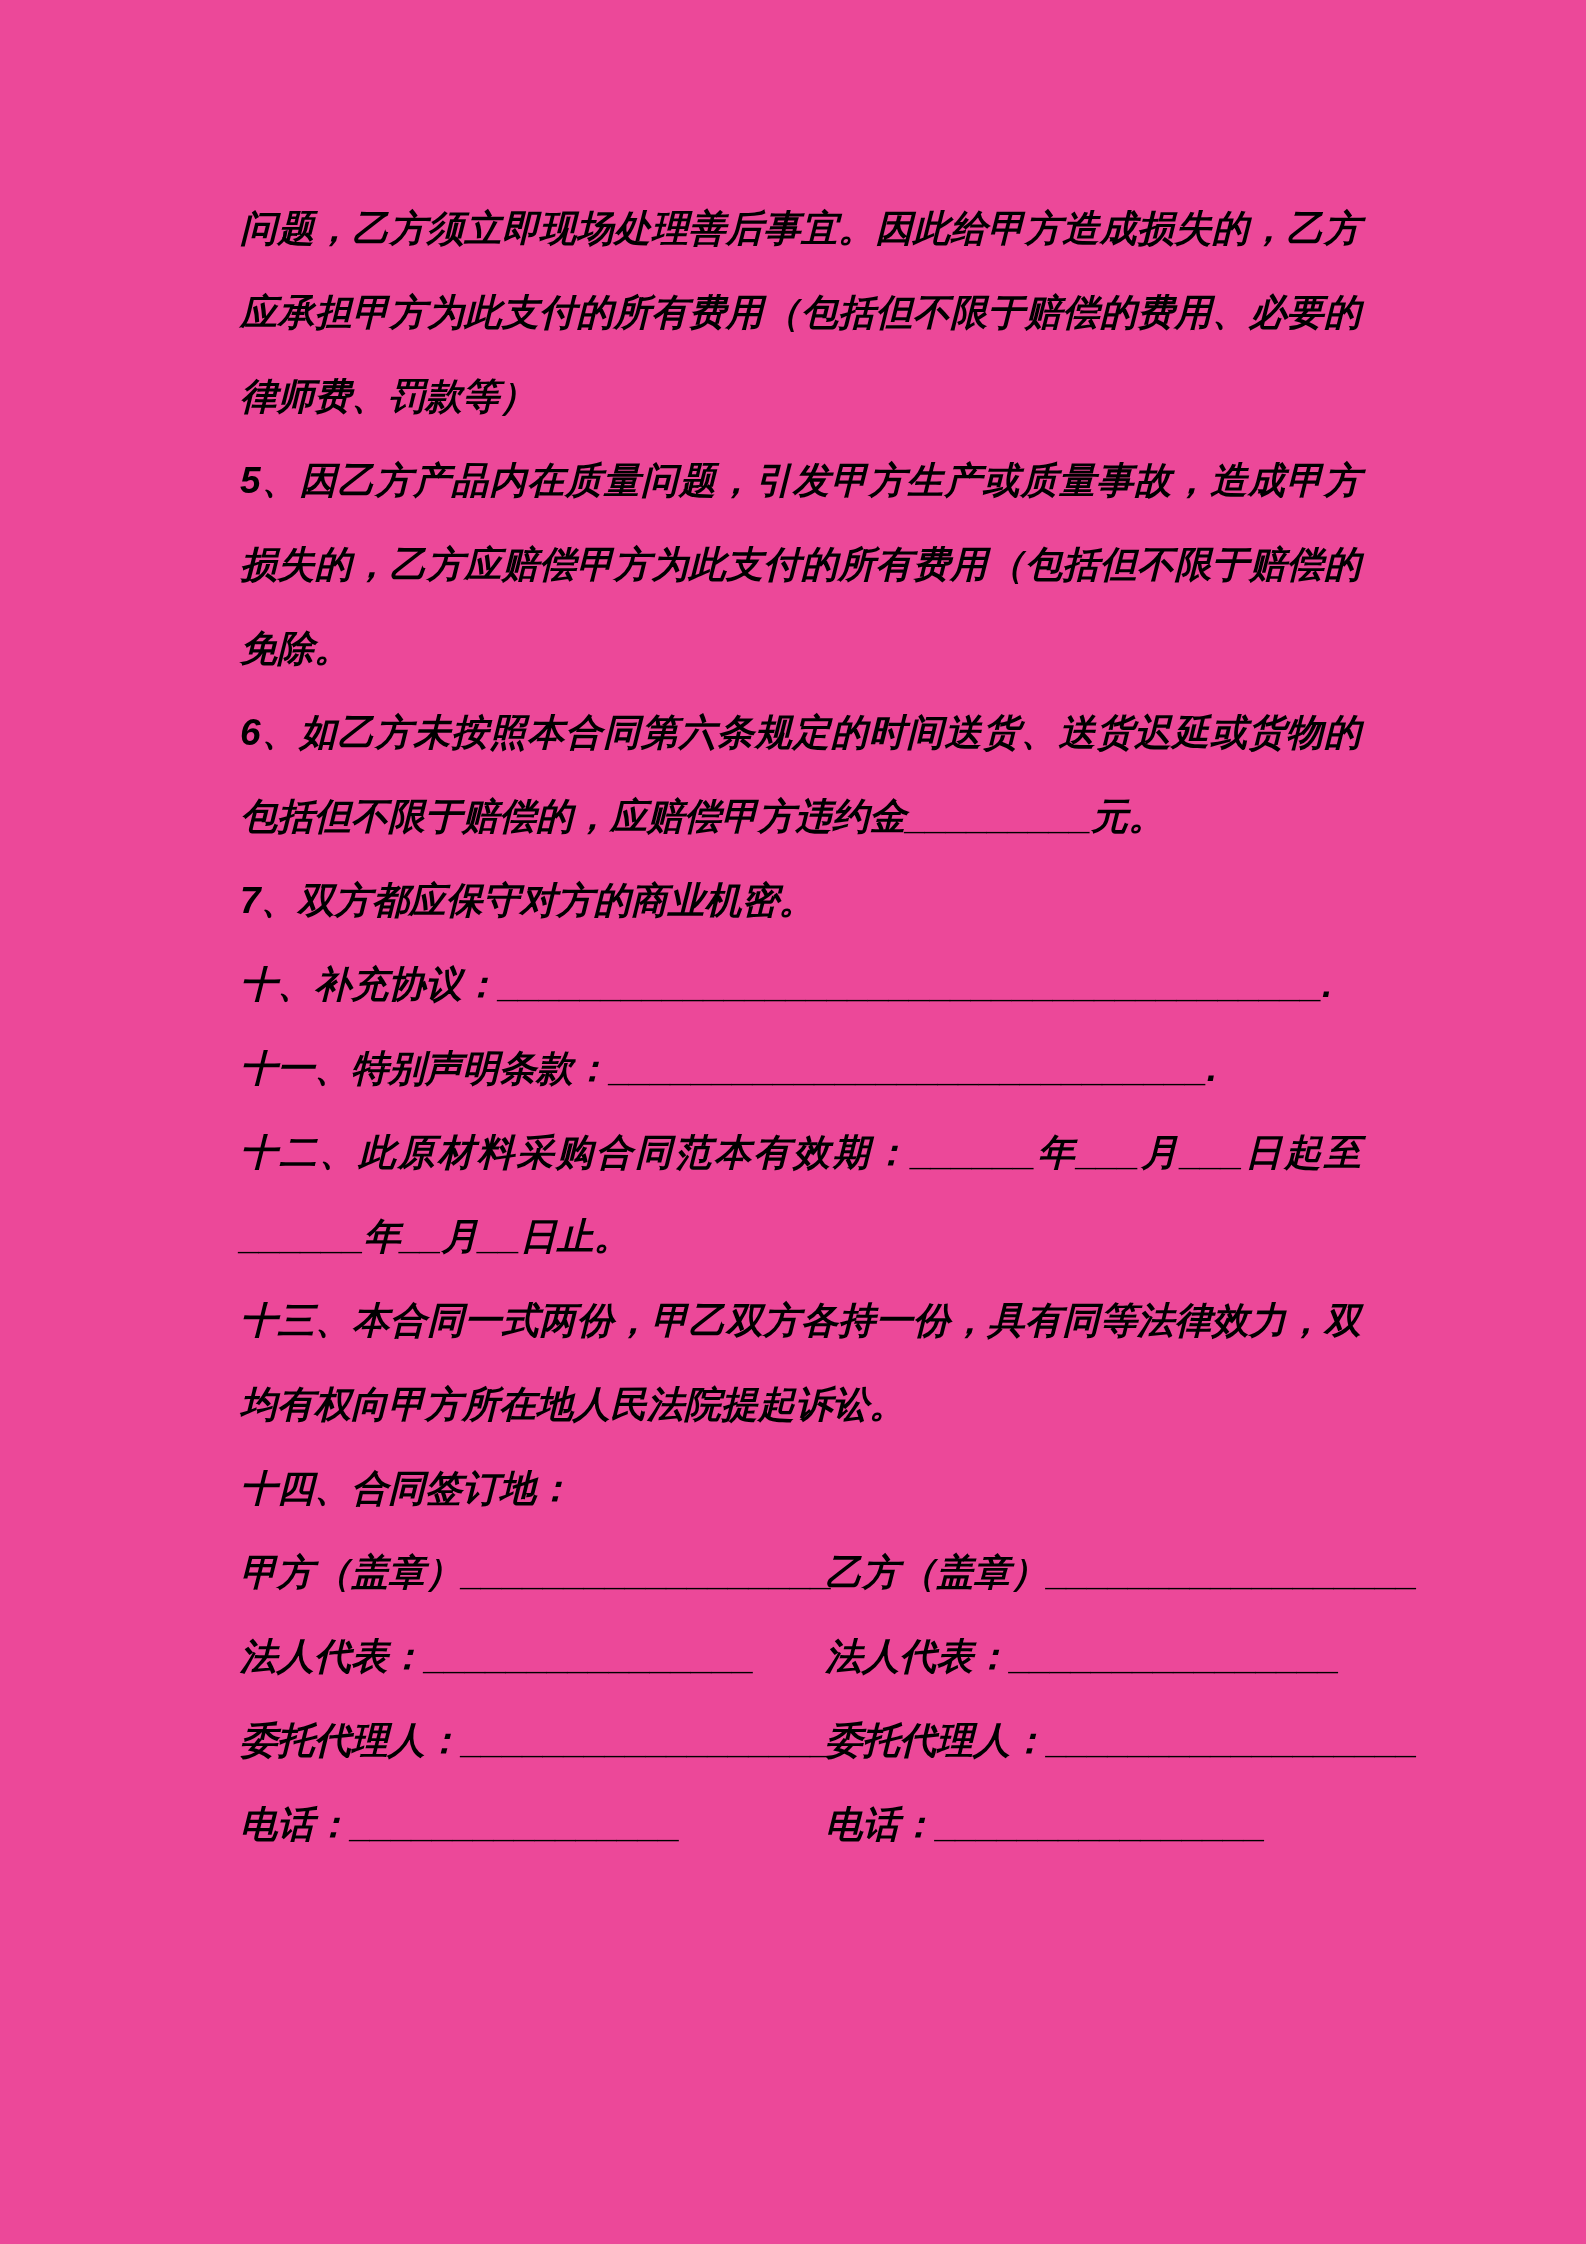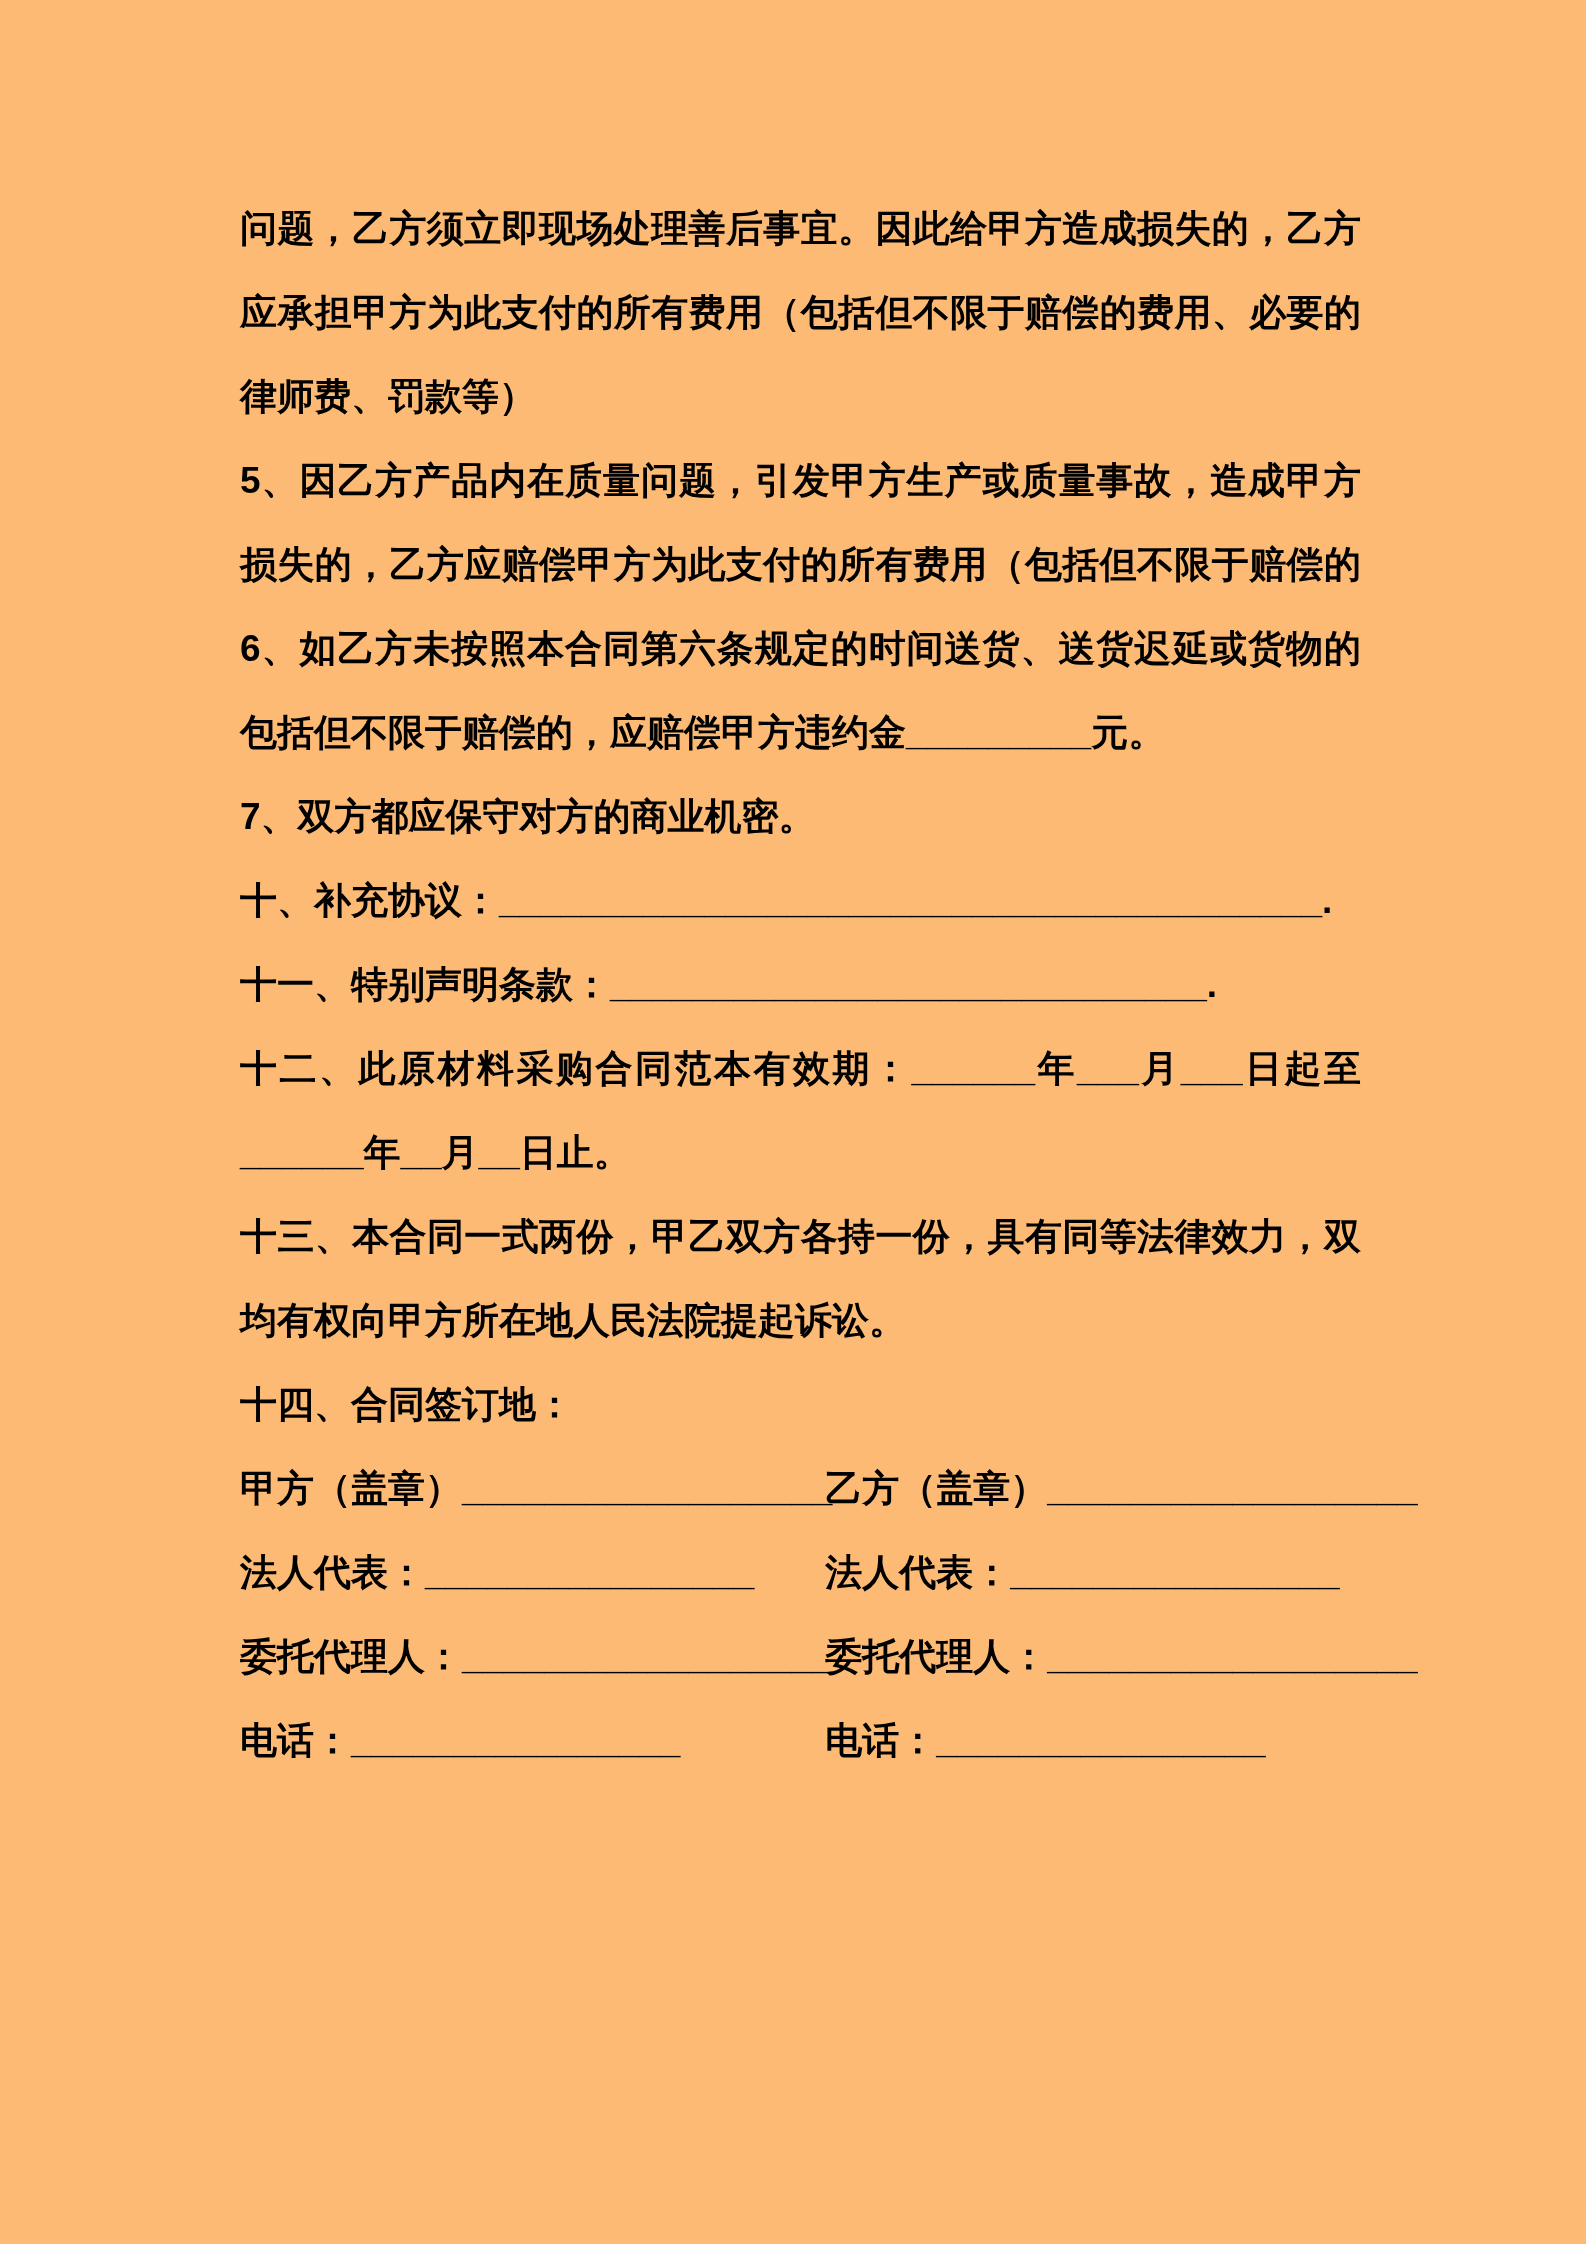--- a/index.html
+++ b/index.html
@@ -9,22 +9,23 @@
   body {
     width: 1586px;
     height: 2244px;
     background: #ffffff;
     font-family: "Liberation Sans", "DejaVu Sans", sans-serif;
     position: relative;
   }
   .page {
     position: absolute;
     inset: 0;
-    background: #fdba74;
+    background: #ec4899;
     overflow: hidden;
+    font-style: italic;
   }
   .body-text {
     position: absolute;
     left: 240px;
     top: 187px;
     width: 1121px;
     font-size: 37px;
     font-weight: 700;
     color: #000000;
     letter-spacing: 0;
@@ -55,20 +56,21 @@
 
 <div class="page">
   <div class="body-text">
 
     <div class="line j">问题，乙方须立即现场处理善后事宜。因此给甲方造成损失的，乙方</div>
     <div class="line j">应承担甲方为此支付的所有费用（包括但不限于赔偿的费用、必要的</div>
     <div class="line">律师费、罚款等）</div>
 
     <div class="line j">5、因乙方产品内在质量问题，引发甲方生产或质量事故，造成甲方</div>
     <div class="line j">损失的，乙方应赔偿甲方为此支付的所有费用（包括但不限于赔偿的</div>
+    <div class="line">免除。</div>
 
     <div class="line j">6、如乙方未按照本合同第六条规定的时间送货、送货迟延或货物的</div>
     <div class="line">包括但不限于赔偿的，应赔偿甲方违约金_________元。</div>
 
     <div class="line">7、双方都应保守对方的商业机密。</div>
 
     <div class="line">十、补充协议：________________________________________.</div>
     <div class="line">十一、特别声明条款：_____________________________.</div>
 
     <div class="line j">十二、此原材料采购合同范本有效期：______年___月___日起至</div>

